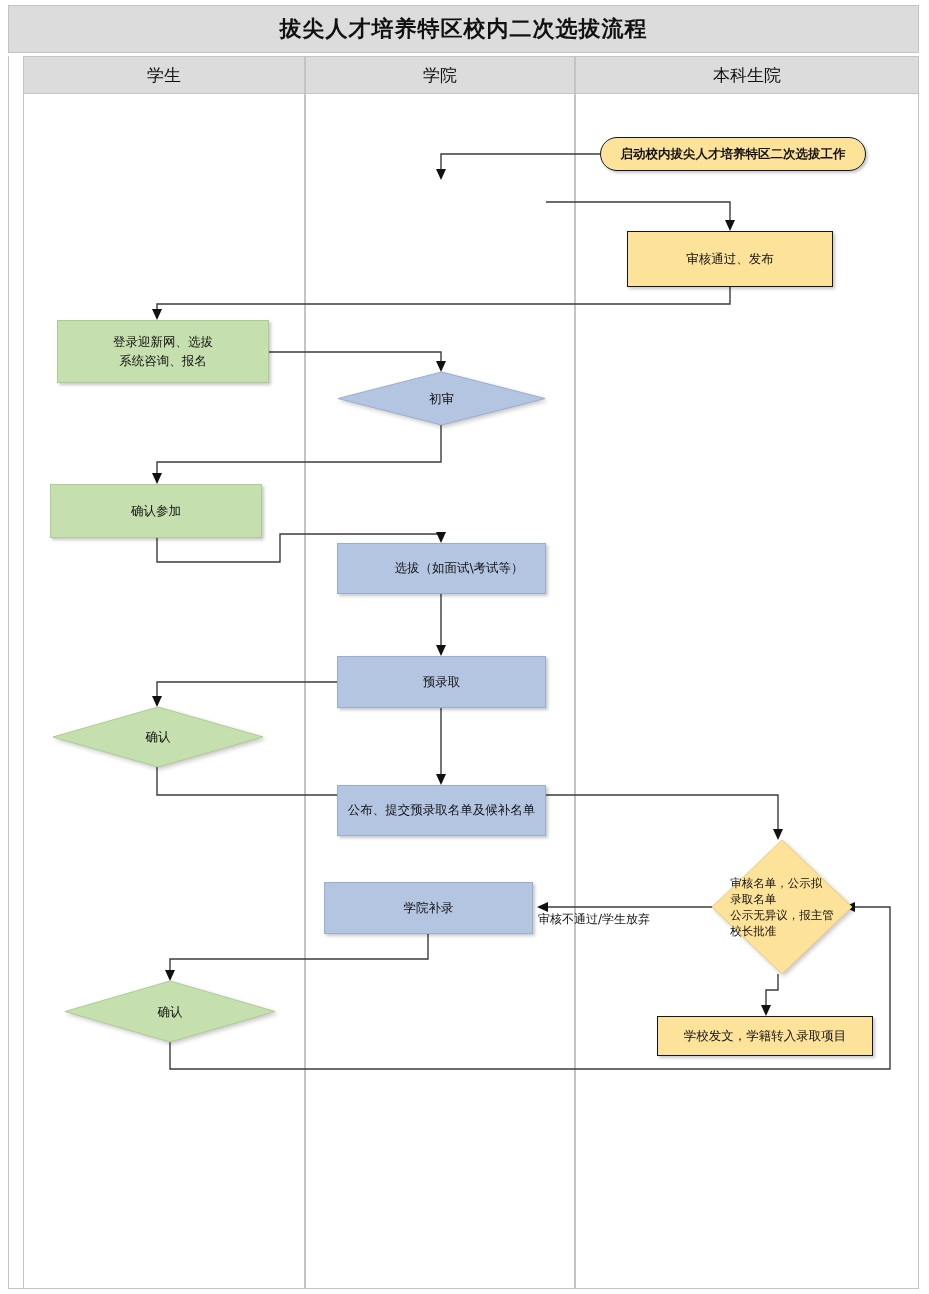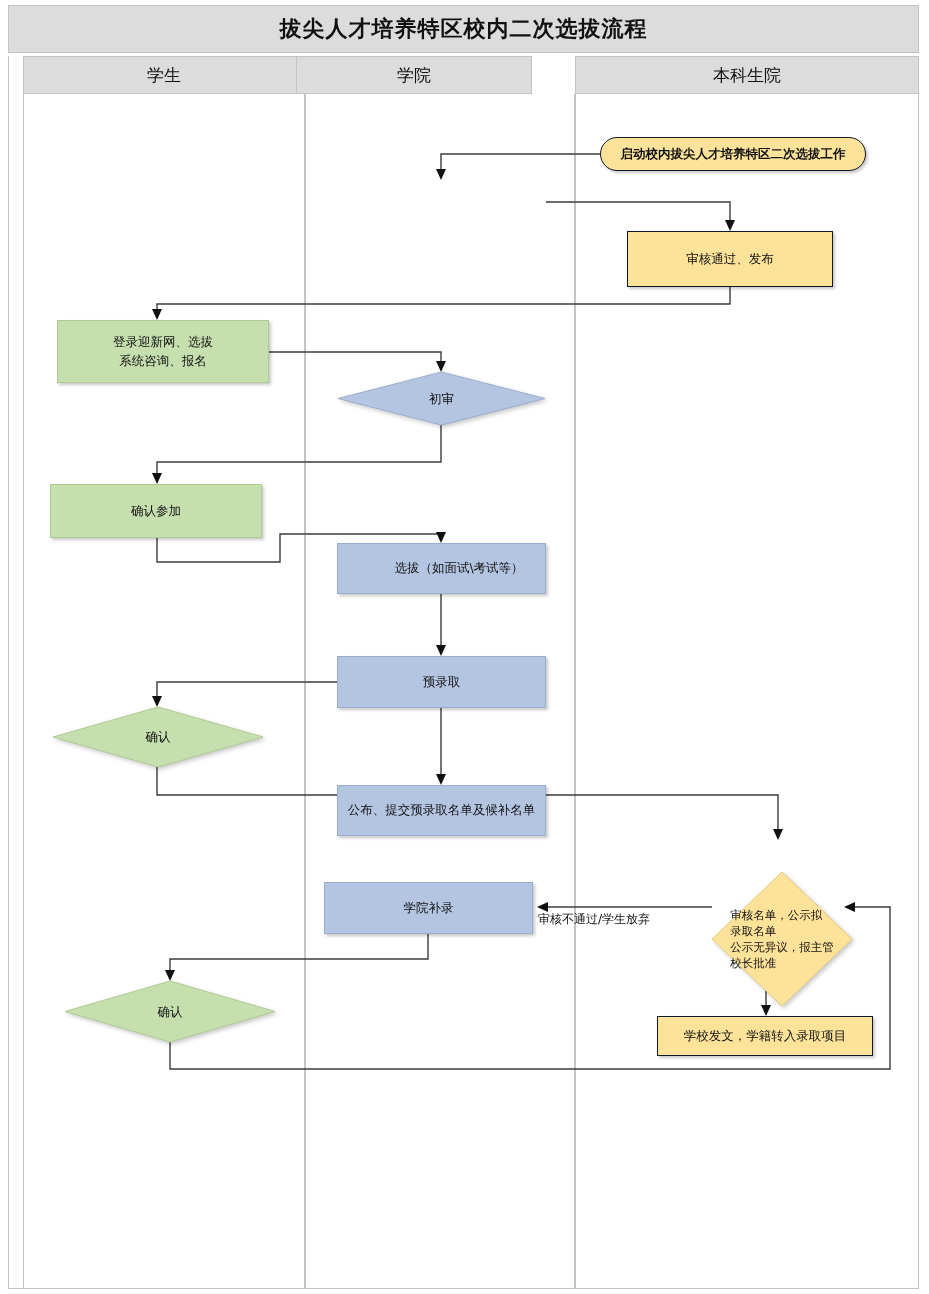--- a/index.html
+++ b/index.html
@@ -11,21 +11,21 @@
     background:#dcdcdc;border:1px solid #c4c4c4;box-sizing:border-box;}
   .title-text{position:absolute;left:8px;top:5px;width:911px;height:48px;
     display:flex;align-items:center;justify-content:center;
     font-size:22px;font-weight:bold;color:#111;letter-spacing:1px;}
 
   .lane-head{position:absolute;top:56px;height:38px;background:#dcdcdc;
     border:1px solid #c4c4c4;box-sizing:border-box;
     display:flex;align-items:center;justify-content:center;
     font-size:17px;color:#111;}
   .lane-head.h1{left:23px;width:282px;}
-  .lane-head.h2{left:296px;width:236px;}
+  .lane-head.h2{left:305px;width:270px;}
   .lane-head.h3{left:575px;width:344px;}
 
   .lane-body{position:absolute;top:94px;height:1194px;
     border-left:1px solid #c4c4c4;border-right:1px solid #c4c4c4;
     box-sizing:border-box;background:#ffffff;}
   .lane-body.b1{left:23px;width:282px;}
   .lane-body.b2{left:305px;width:270px;}
   .lane-body.b3{left:575px;width:344px;}
 
   .outer-left{position:absolute;left:8px;top:56px;width:15px;height:1232px;
@@ -155,21 +155,21 @@
     <svg width="210" height="60" viewBox="0 0 210 60">
       <polygon points="105,0 210,30 105,60 0,30" fill="#c6dfae" stroke="#aecb94" stroke-width="1" style="filter:drop-shadow(2px 2px 2px rgba(0,0,0,.22))"></polygon>
     </svg>
     <div class="dlabel">确认</div>
   </div>
 
   <div class="node blue" style="left:337px;top:785px;width:209px;height:51px;">
     <span>公布、提交预录取名单及候补名单</span>
   </div>
 
-  <div class="dnode" style="left:712px;top:872px;width:140px;height:134px;">
+  <div class="dnode" style="left:712px;top:840px;width:140px;height:134px;">
     <svg width="140" height="134" viewBox="0 0 140 134">
       <polygon points="70,0 140,67 70,134 0,67" fill="#fde29a" stroke="#e9cb80" stroke-width="1" style="filter:drop-shadow(2px 2px 2px rgba(0,0,0,.22))"></polygon>
     </svg>
     <div class="dlabel" id="n-review" style="font-size:11.5px;">审核名单，公示拟<br>录取名单<br>公示无异议，报主管<br>校长批准</div>
   </div>
 
   <div class="edge-label" style="left:538px;top:911px;">审核不通过/学生放弃</div>
 
   <div class="node blue" style="left:324px;top:882px;width:209px;height:52px;">
     <span>学院补录</span>

